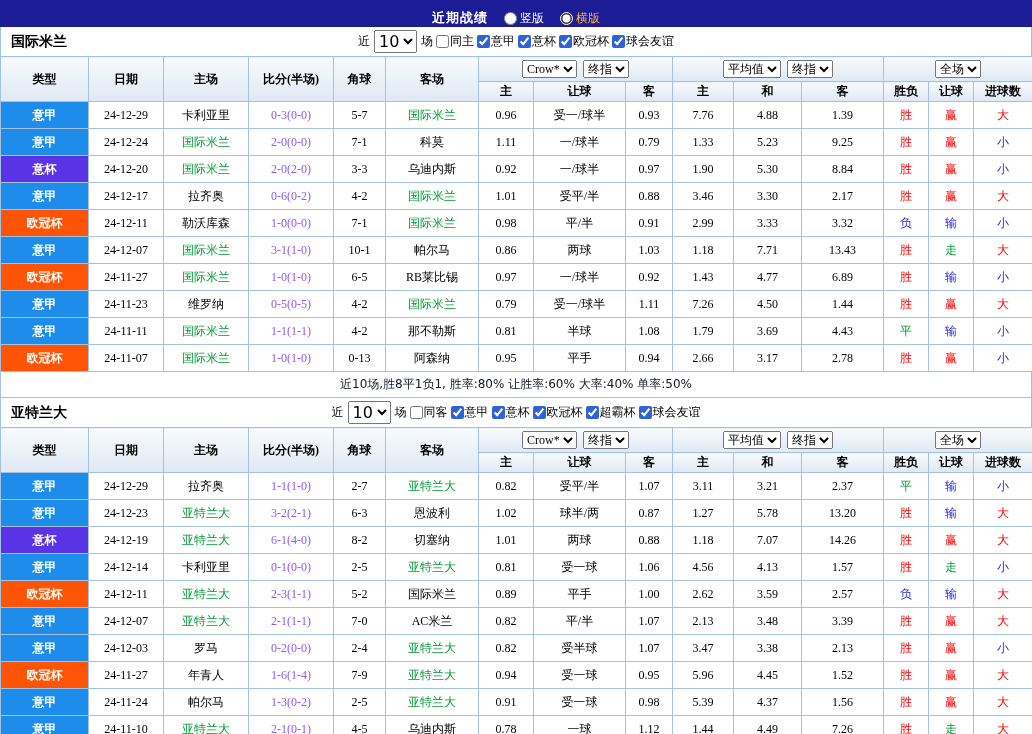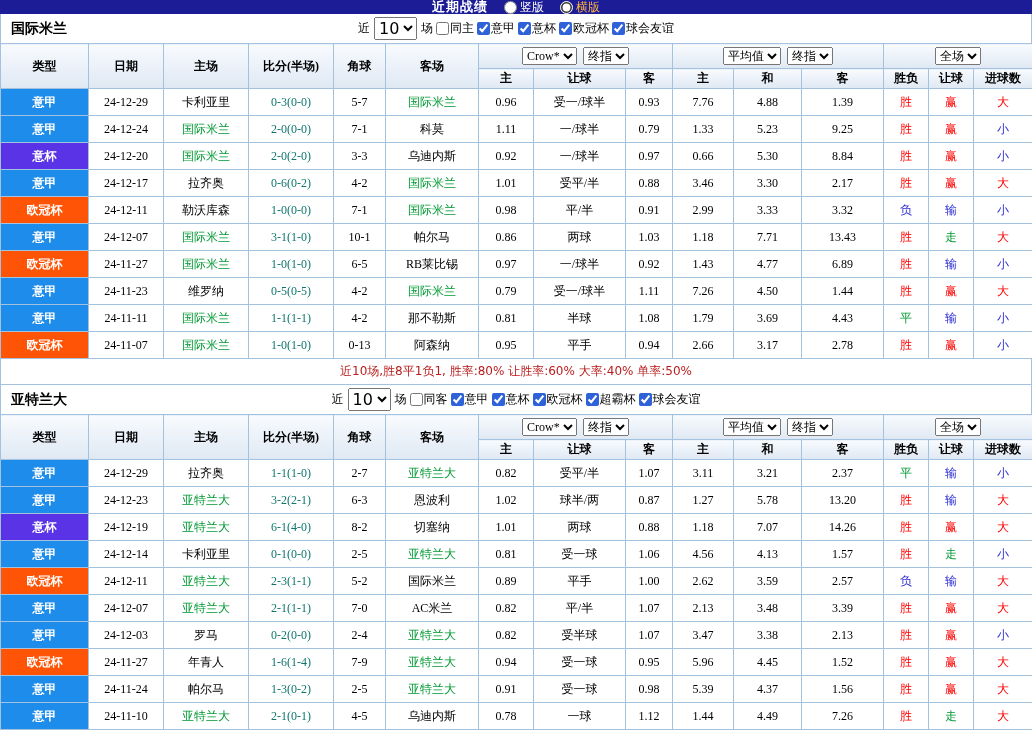--- a/index.html
+++ b/index.html
@@ -1,17 +1,17 @@
 <!DOCTYPE html>
 <html><head>
 <meta charset="utf-8">
 <style>
   html,body{margin:0;padding:0;}
   body{width:1032px;font-family:"DejaVu Sans","Liberation Sans",sans-serif;font-size:12px;color:#000;background:#fff;}
-  .topbar{height:14px;background:#1c1c97;color:#fff;display:flex;align-items:center;justify-content:center;gap:16px;}
+  .topbar{height:27px;background:#1c1c97;color:#fff;display:flex;align-items:flex-end;justify-content:center;gap:16px;}
   .topbar .title{font-weight:bold;font-size:13px;letter-spacing:1px;}
   .topbar label{display:inline-flex;align-items:center;gap:3px;font-size:12px;cursor:pointer;}
   .topbar input[type=radio]{accent-color:#ffffff;margin:0;}
   .topbar .lay-sel{color:#ffb33c;}
   .section{}
   .filter-bar{position:relative;height:29px;display:flex;align-items:center;justify-content:center;background:#fff;border-left:1px solid #a3c2e0;border-right:1px solid #a3c2e0;}
   .team-name{position:absolute;left:10px;top:0;height:29px;display:flex;align-items:center;font-weight:bold;font-size:14px;}
   .filter-bar select{margin:0 4px;font-size:16px;font-family:inherit;}
   .cb{display:inline-flex;align-items:center;margin-left:3px;cursor:pointer;}
   .cb input{accent-color:#2f62d9;margin:0 1px 0 0;width:13px;height:13px;}
@@ -19,26 +19,26 @@
   th,td{border:1px solid #a3c2e0;text-align:center;overflow:hidden;white-space:nowrap;padding:0;}
   thead th{background:linear-gradient(#f8fbfe,#dfe8f3);font-weight:bold;font-size:12px;}
   tr.h1 th{height:24px;}
   tr.h2 th{height:19px;}
   tbody td{height:26px;background:#fff;}
   .hsel{display:inline-flex;gap:6px;align-items:center;justify-content:center;}
   thead select{font-size:12px;font-family:inherit;font-weight:normal;}
   .badge-serie-a{background:#1e8cea;color:#fff;font-weight:bold;}
   .badge-coppa{background:#5b33e6;color:#fff;font-weight:bold;}
   .badge-ucl{background:#ff5405;color:#fff;font-weight:bold;}
-  .score{color:#0f766e;}
+  .score{color:#8b5cf6;}
   .team-hl{color:#009933;}
   .res-red{color:#fe0000;}
   .res-blue{color:#2b2bd5;}
   .res-green{color:#009933;}
-  .summary{height:25px;line-height:25px;text-align:center;color:#b91c1c;background:#fff;border:1px solid #a3c2e0;border-top:none;}
+  .summary{height:25px;line-height:25px;text-align:center;color:#0f172a;background:#fff;border:1px solid #a3c2e0;border-top:none;}
 </style>
 </head>
 <body>
 
 <div class="topbar">
   <span class="title">近期战绩</span>
   <label>
     <input type="radio" name="layout" style="">
     <span>竖版</span>
   </label>
@@ -163,21 +163,21 @@
         <tr>
     <td class="badge-coppa">意杯</td>
     <td>24-12-20</td>
     <td class="team-hl">国际米兰</td>
     <td class="score">2-0(2-0)</td>
     <td>3-3</td>
     <td>乌迪内斯</td>
     <td>0.92</td>
     <td>一/球半</td>
     <td>0.97</td>
-    <td>0.66</td>
+    <td>1.90</td>
     <td>5.30</td>
     <td>8.84</td>
     <td class="res-red">胜</td>
     <td class="res-red">赢</td>
     <td class="res-blue">小</td>
   </tr>
         <tr>
     <td class="badge-serie-a">意甲</td>
     <td>24-12-17</td>
     <td>拉齐奥</td>

